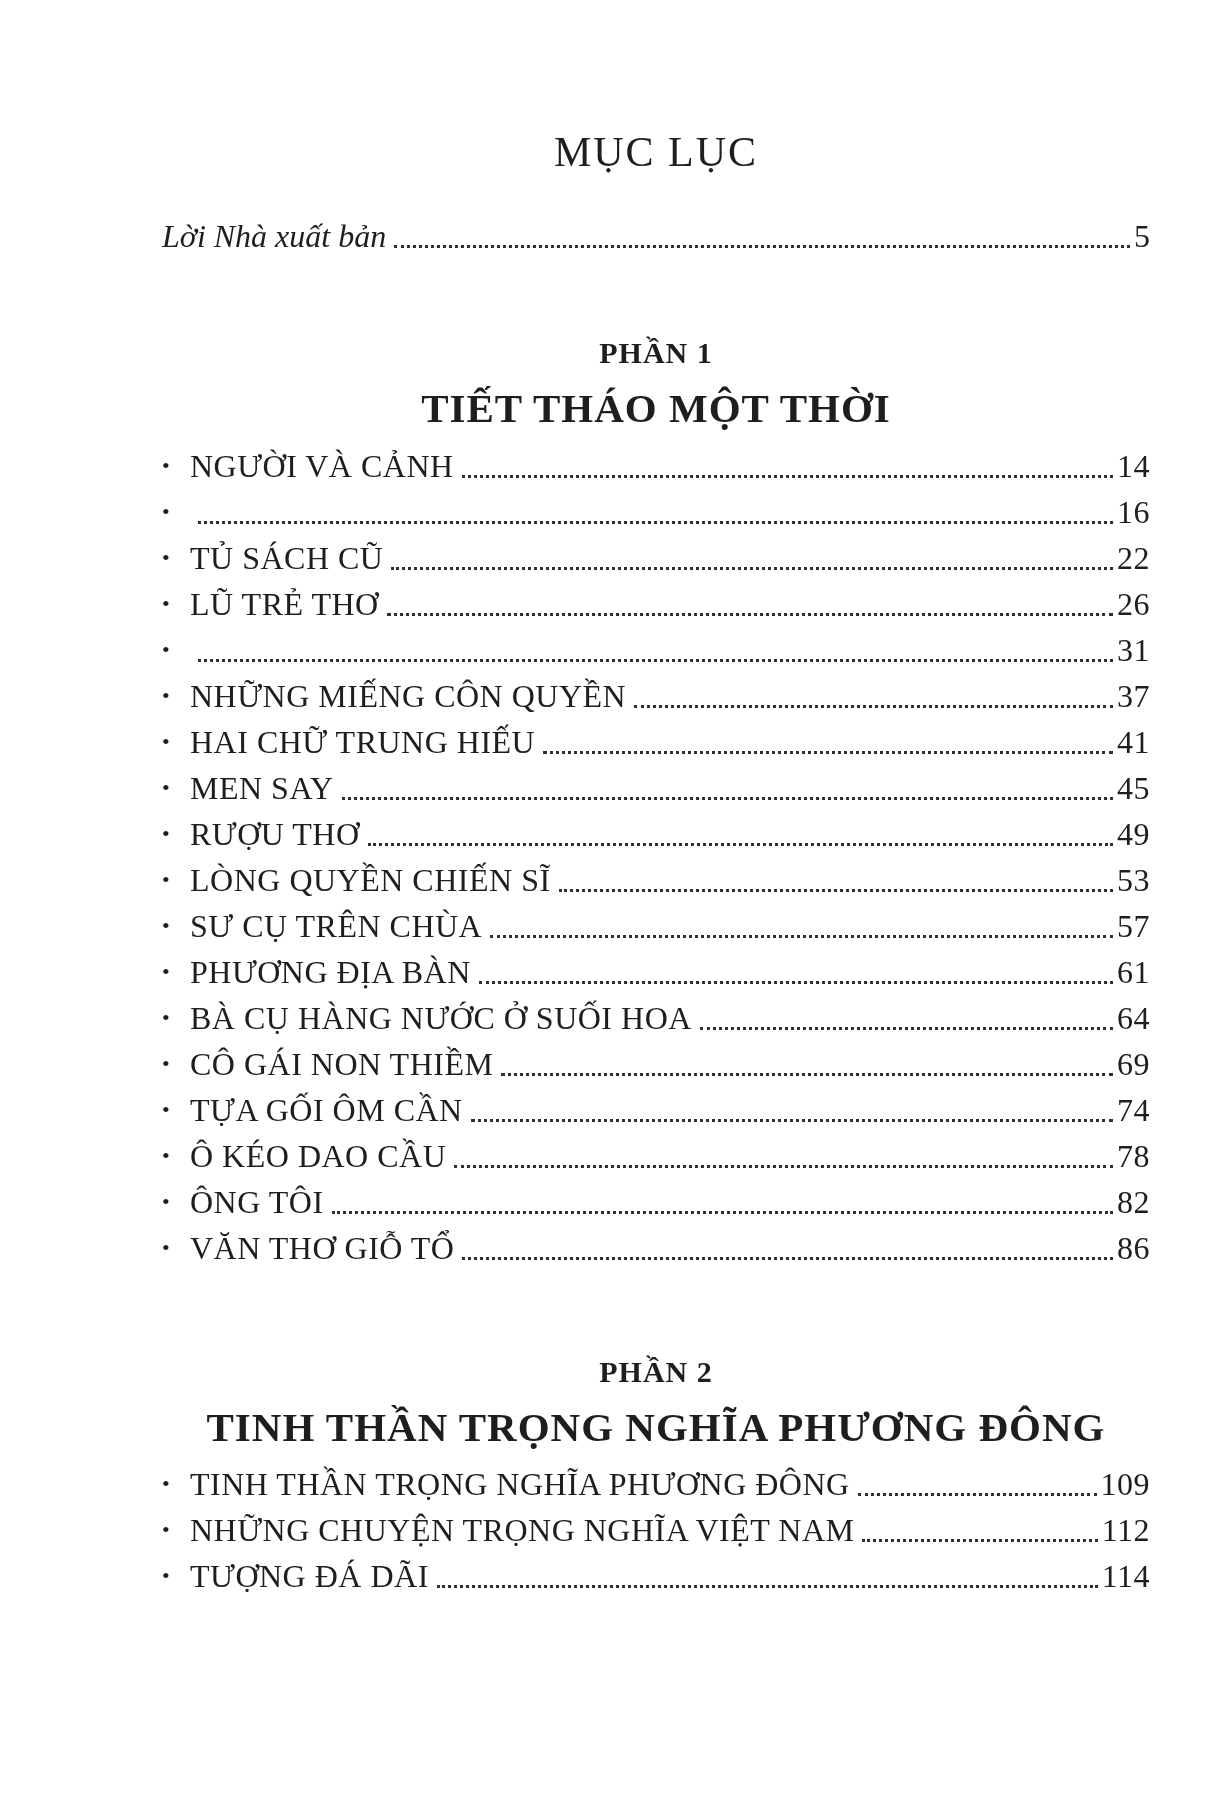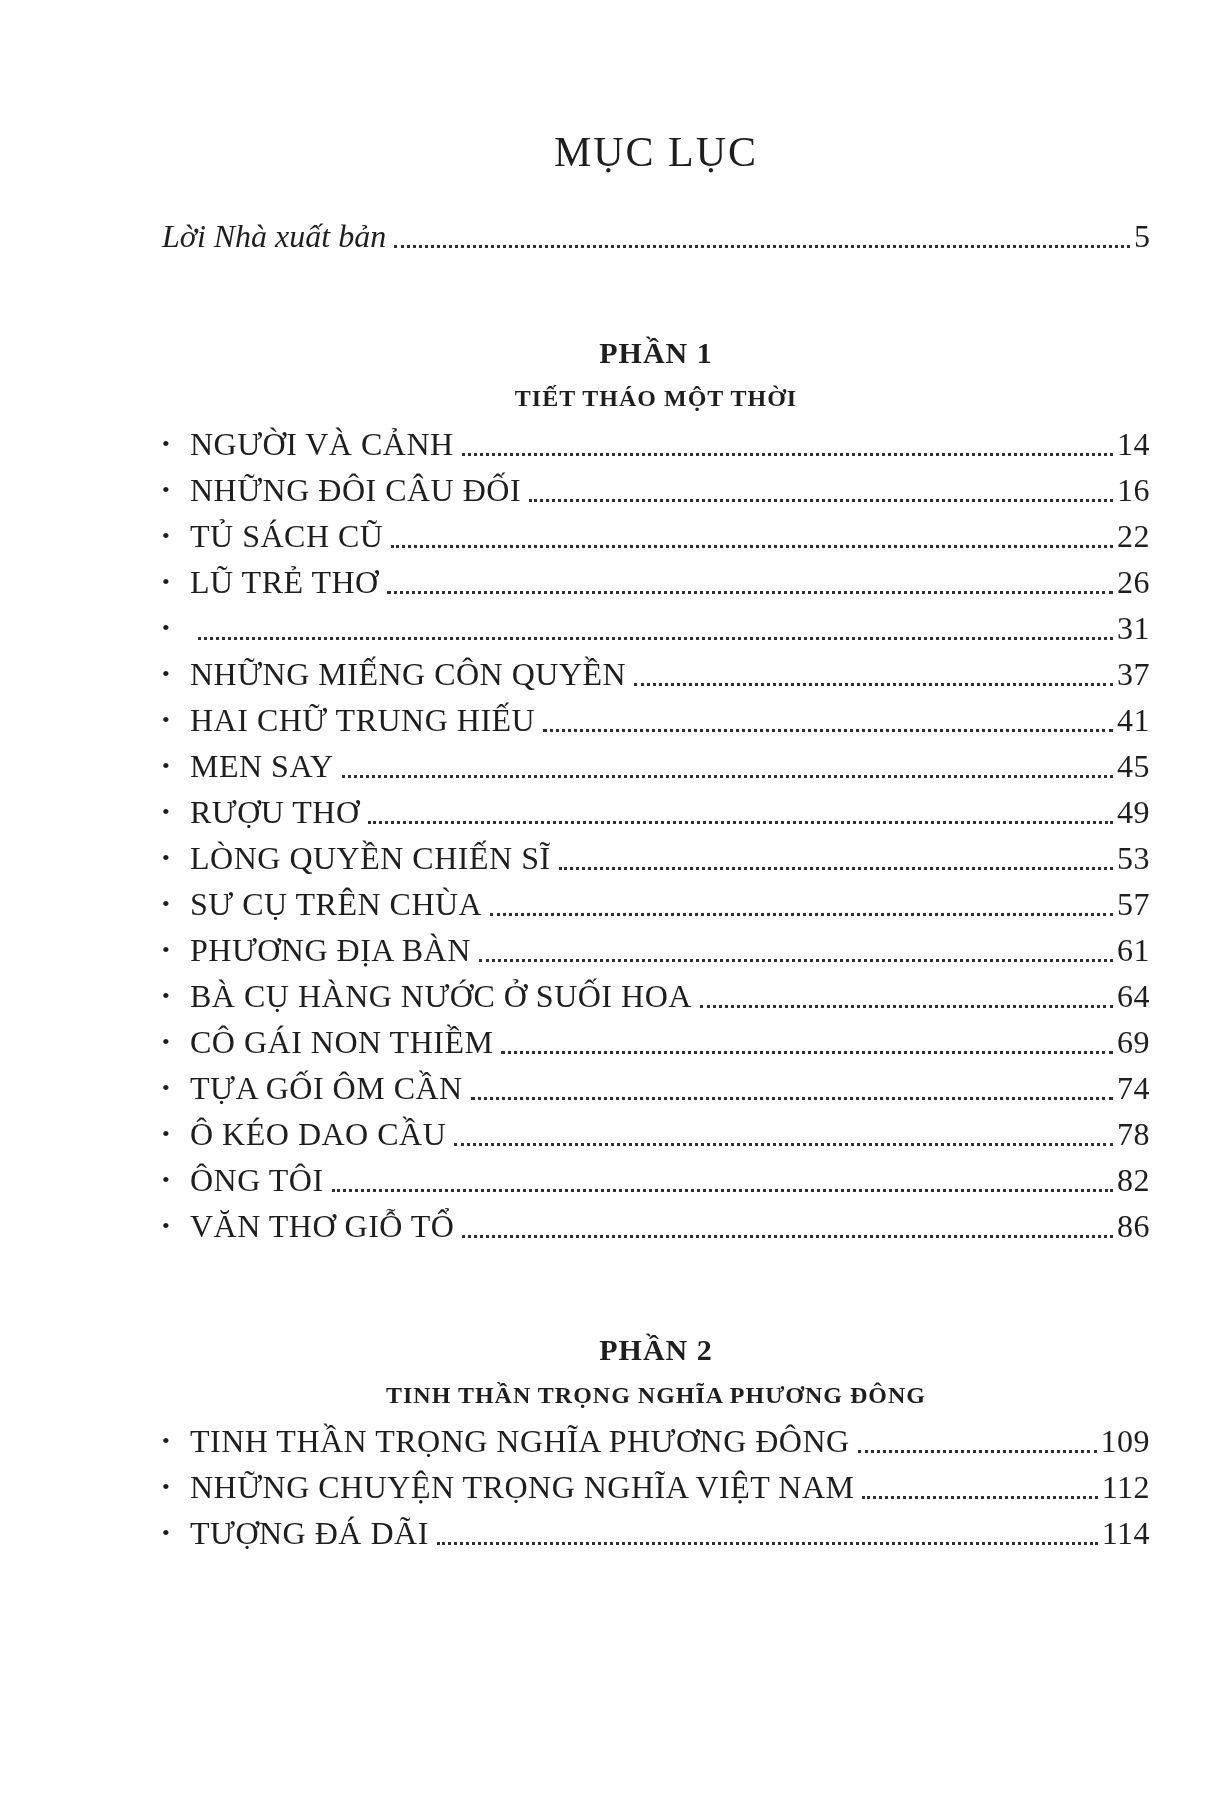--- a/index.html
+++ b/index.html
@@ -62,21 +62,21 @@
     text-align: center;
     font-size: 30px;
     font-weight: bold;
     line-height: 1.1;
     letter-spacing: 1px;
   }
   .part-title {
     margin: 0;
     margin-top: 14px;
     text-align: center;
-    font-size: 24px;
+    font-size: 41px;
     font-weight: bold;
     line-height: 1.25;
     letter-spacing: 1px;
   }
 
   
   .toc-list {
     margin-top: 8px;
   }
   .toc-row {
@@ -115,21 +115,20 @@
         <h3 class="part-title">TIẾT THÁO MỘT THỜI</h3>
         <div class="toc-list">
           <div class="row toc-row">
             <span class="bullet">•</span>
             <span class="etitle">NGƯỜI VÀ CẢNH</span>
             <span class="dots"></span>
             <span class="enum">14</span>
           </div>
           <div class="row toc-row">
             <span class="bullet">•</span>
-            <span class="etitle">NHỮNG ĐÔI CÂU ĐỐI</span>
             <span class="dots"></span>
             <span class="enum">16</span>
           </div>
           <div class="row toc-row">
             <span class="bullet">•</span>
             <span class="etitle">TỦ SÁCH CŨ</span>
             <span class="dots"></span>
             <span class="enum">22</span>
           </div>
           <div class="row toc-row">

